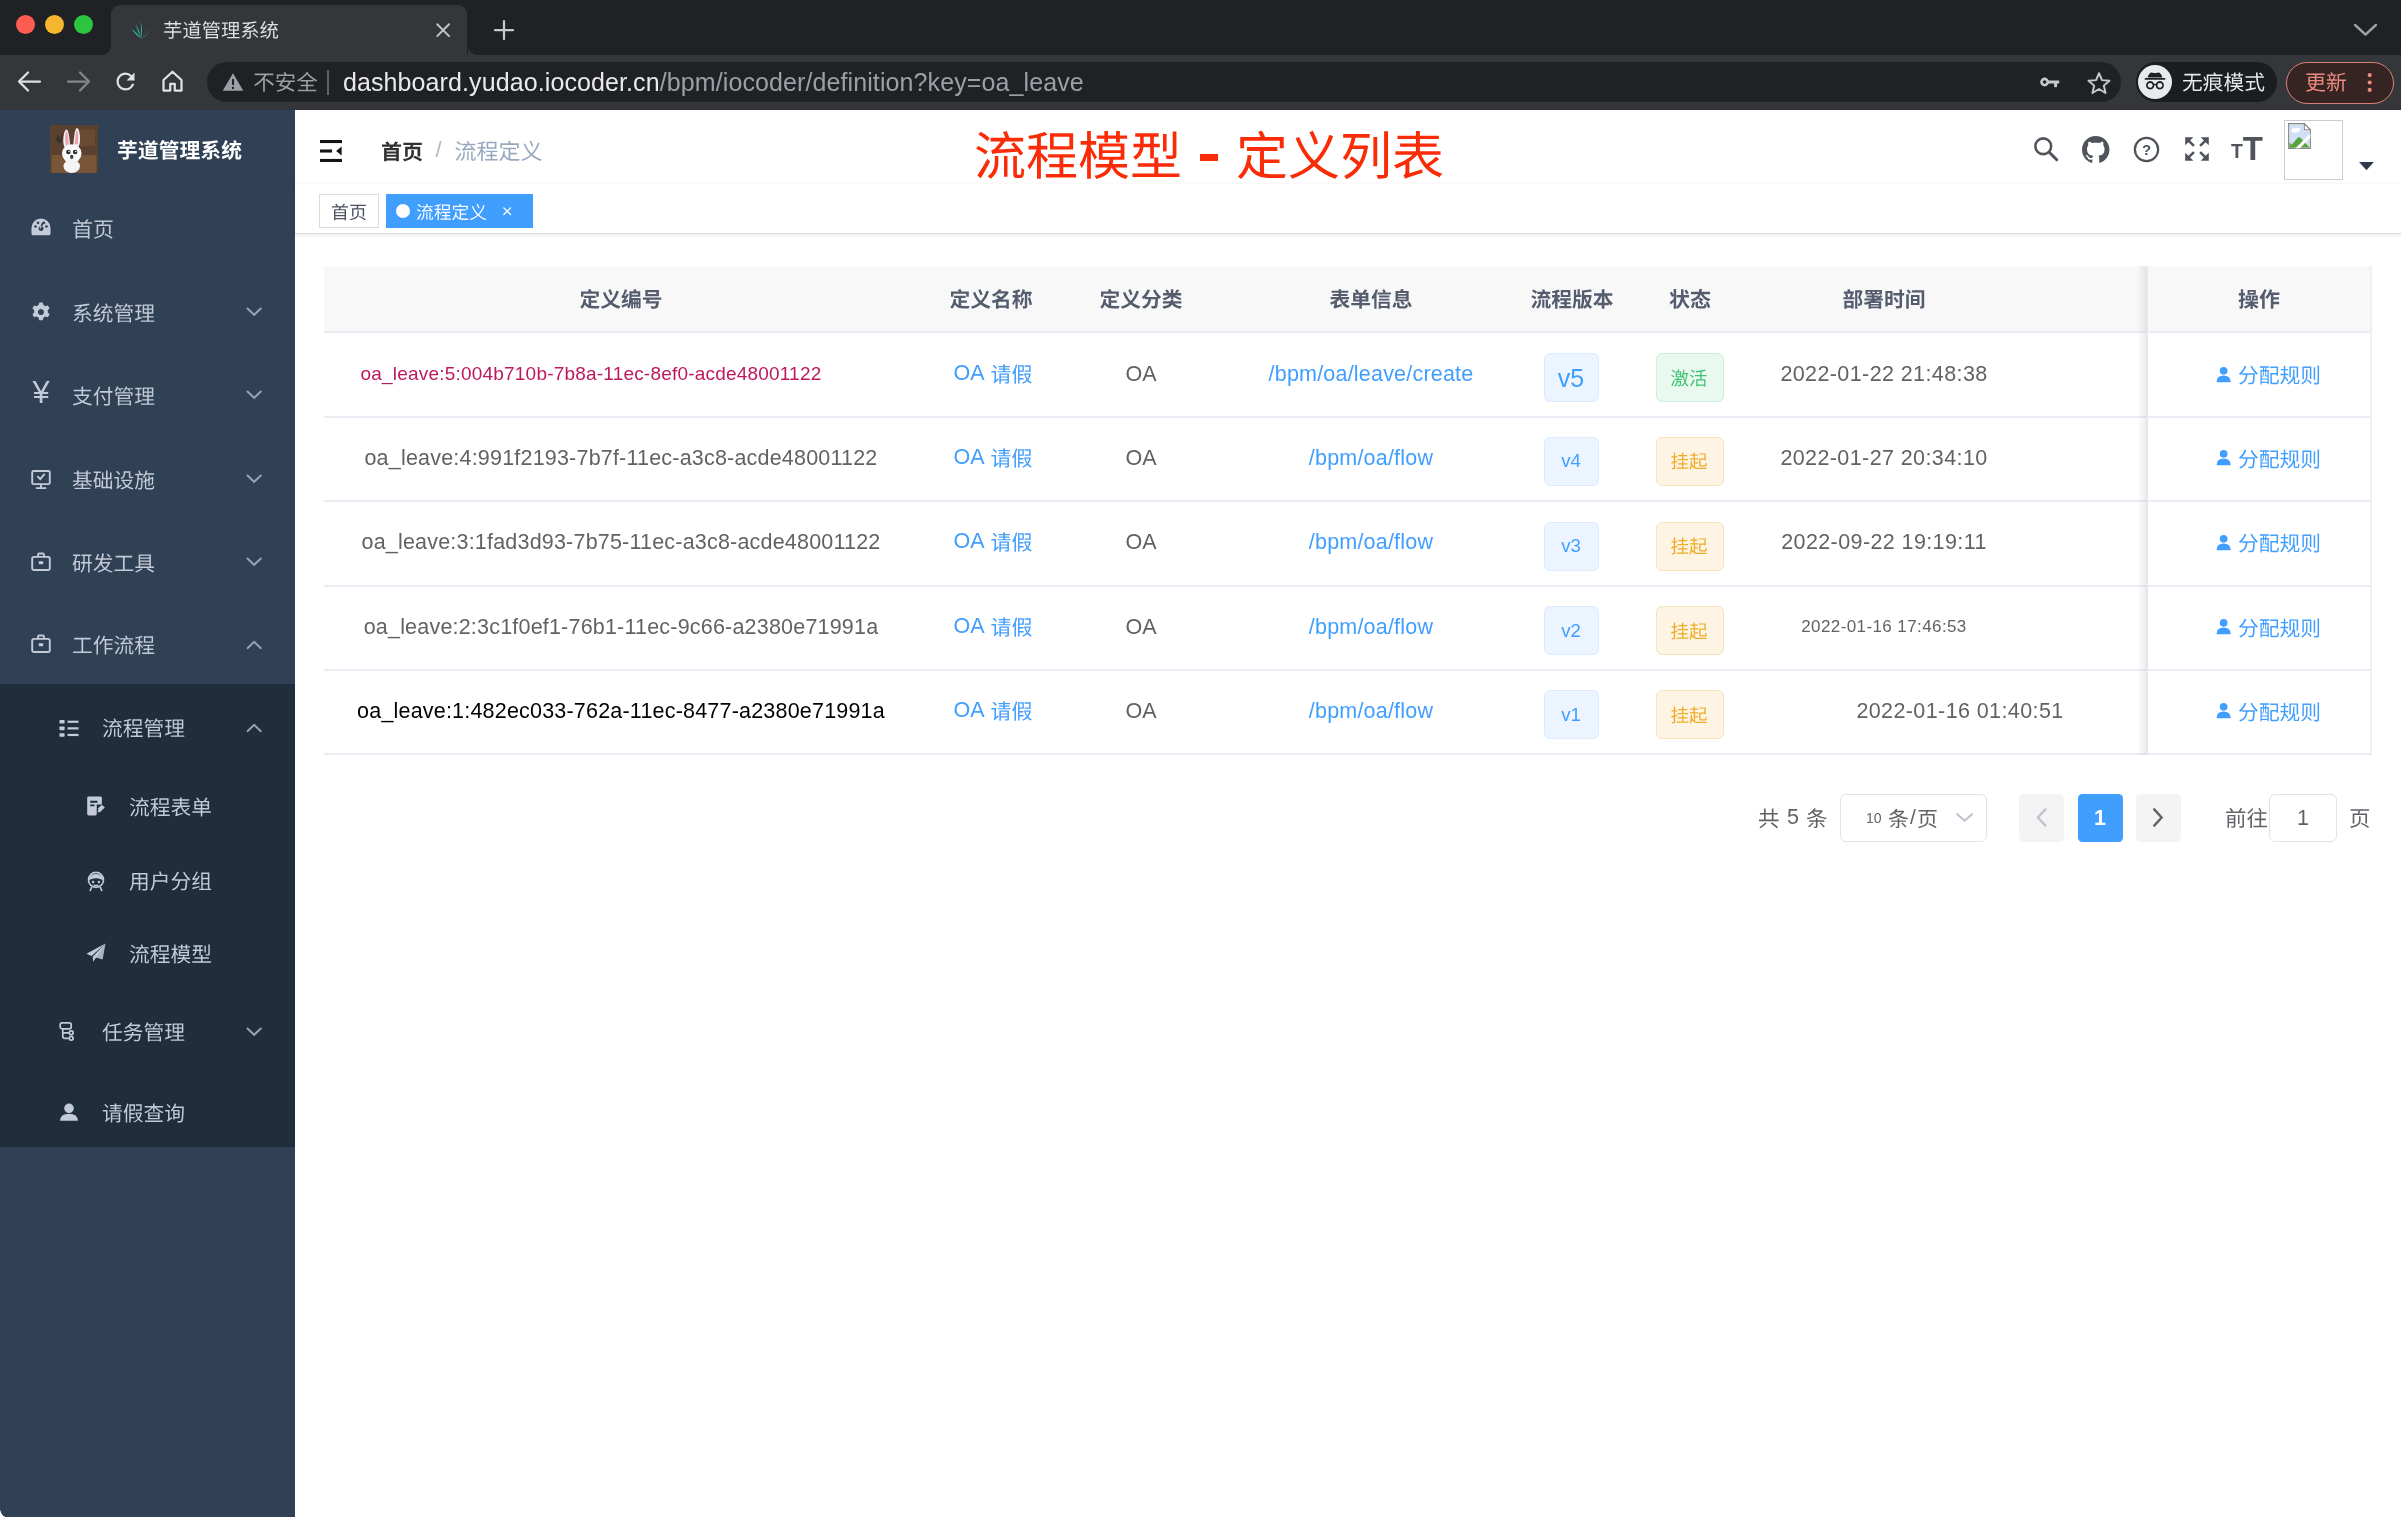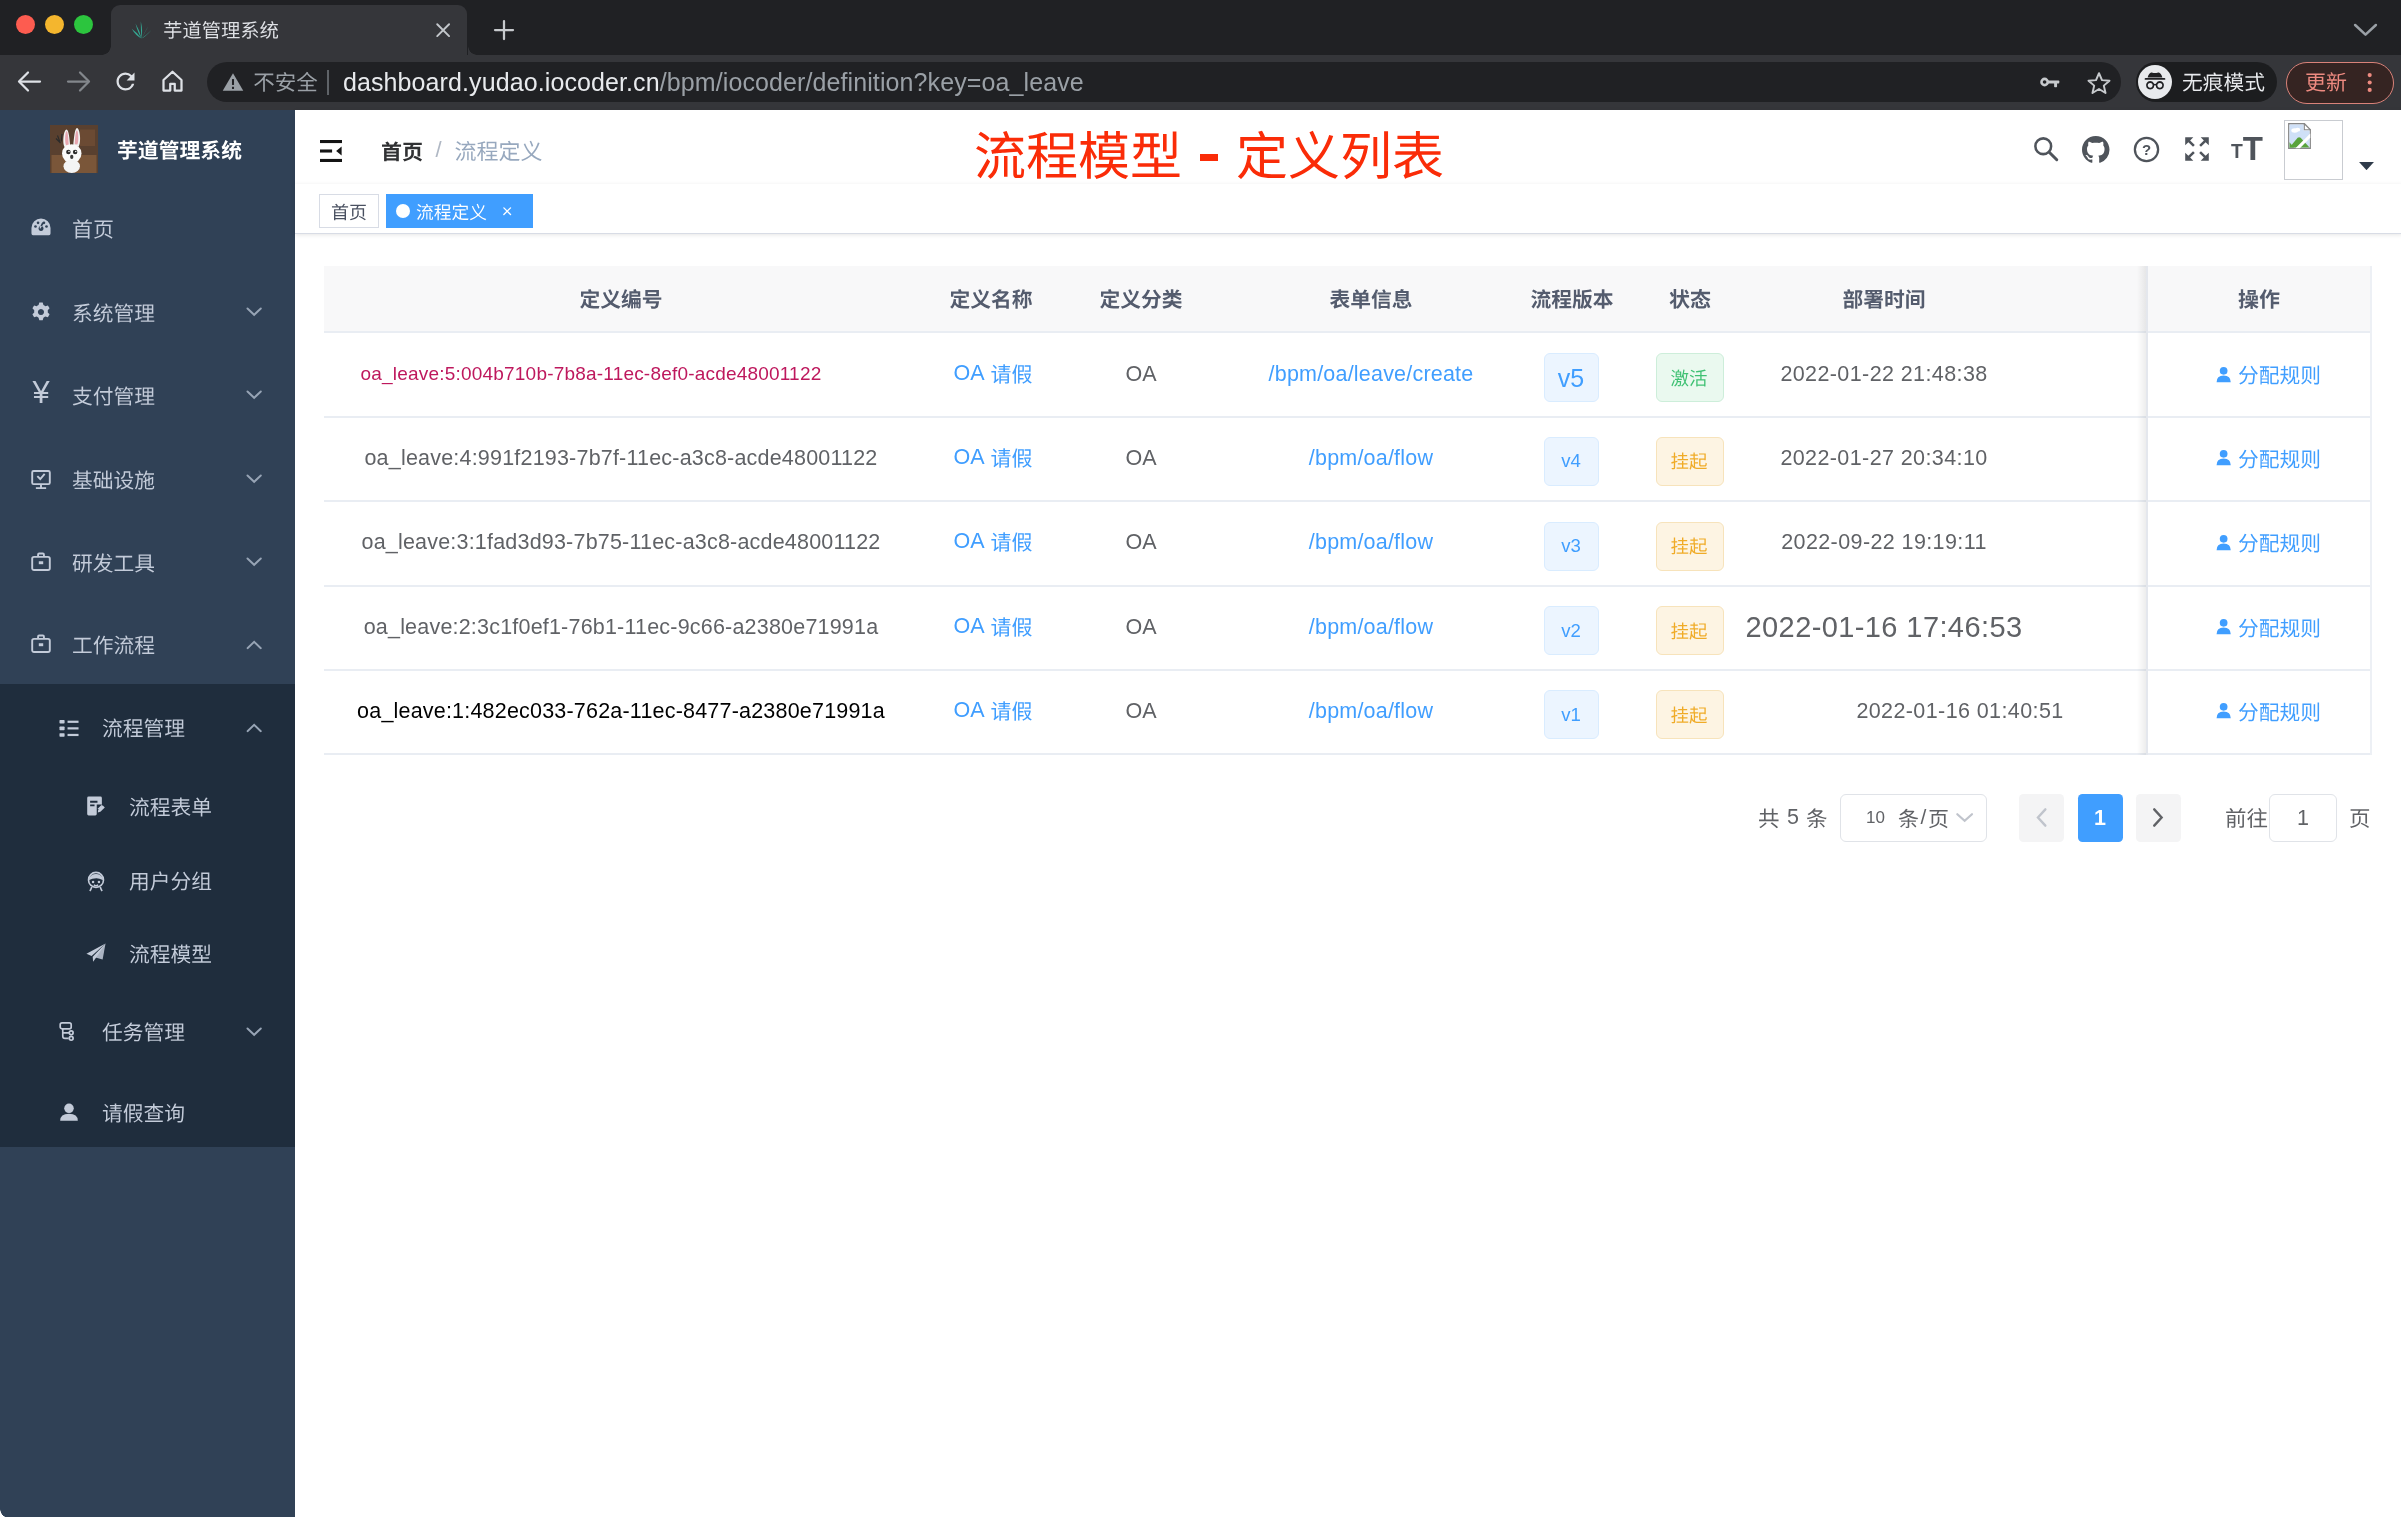--- a/index.html
+++ b/index.html
@@ -809,21 +809,21 @@
 <div class="c" style="left:1571px;top:631px;font-size:18.6px;color:#409eff">v2</div>
 <div class="a" style="left:1656px;top:606px;width:68px;height:49px;background:#fdf4e3;border:1.5px solid #f7e3bb;border-radius:6px"></div>
 <div class="c" style="left:1689px;top:631px">
     <svg width="37" height="18.6" viewBox="0 0 2000 1000" style="vertical-align:middle;">
       <g fill="#f0ab27">
         <use href="#r6302" x="0"></use>
         <use href="#r8d77" x="1000"></use>
       </g>
     </svg>
   </div>
-<div class="c" style="left:1884px;top:627px;font-size:29px;color:#606266;letter-spacing:0.4px">2022-01-16 17:46:53</div>
+<div class="c" style="left:1884px;top:627px;font-size:17px;color:#606266;letter-spacing:0.4px">2022-01-16 17:46:53</div>
 <svg class="a" style="left:2214px;top:617px" width="19.3" height="19.3" viewBox="0 0 30 30">
 <g fill="#409eff">
       <circle cx="15" cy="9" r="6"></circle>
       <path d="M4 27 Q4 16.5 15 16.5 Q26 16.5 26 27 Z"></path>
     </g>
   </svg>
 <div class="l" style="left:2238px;top:628px">
     <svg width="83" height="21" viewBox="0 0 4000 1000" style="vertical-align:middle;">
       <g fill="#409eff">
         <use href="#r5206" x="0"></use>
@@ -881,21 +881,21 @@
     </svg>
     <span style="font-size:21.5px;color:#606266;margin:0 7.4px;position:relative;top:-0.7px">5</span>
     <svg width="21.5" height="21.5" viewBox="0 0 1000 1000" style="vertical-align:middle;">
       <g fill="#606266">
         <use href="#r6761" x="0"></use>
       </g>
     </svg>
   </div>
 <div class="a" style="left:1840px;top:794px;width:147px;height:48px;border:1.5px solid #e0e3e8;border-radius:6px;background:#fff"></div>
 <div class="l" style="left:1866px;top:818px">
-    <span style="font-size:17px;color:#606266;margin-right:13px">10</span>
+    <span style="font-size:14px;color:#606266;margin-right:6px">10</span>
     <svg width="21" height="21" viewBox="0 0 1000 1000" style="vertical-align:middle;">
       <g fill="#606266">
         <use href="#r6761" x="0"></use>
       </g>
     </svg>
     <span style="font-size:21px;color:#606266;margin:0 1.5px;position:relative;top:-1.5px">/</span>
     <svg width="21" height="21" viewBox="0 0 1000 1000" style="vertical-align:middle;">
       <g fill="#606266">
         <use href="#r9875" x="0"></use>
       </g>

